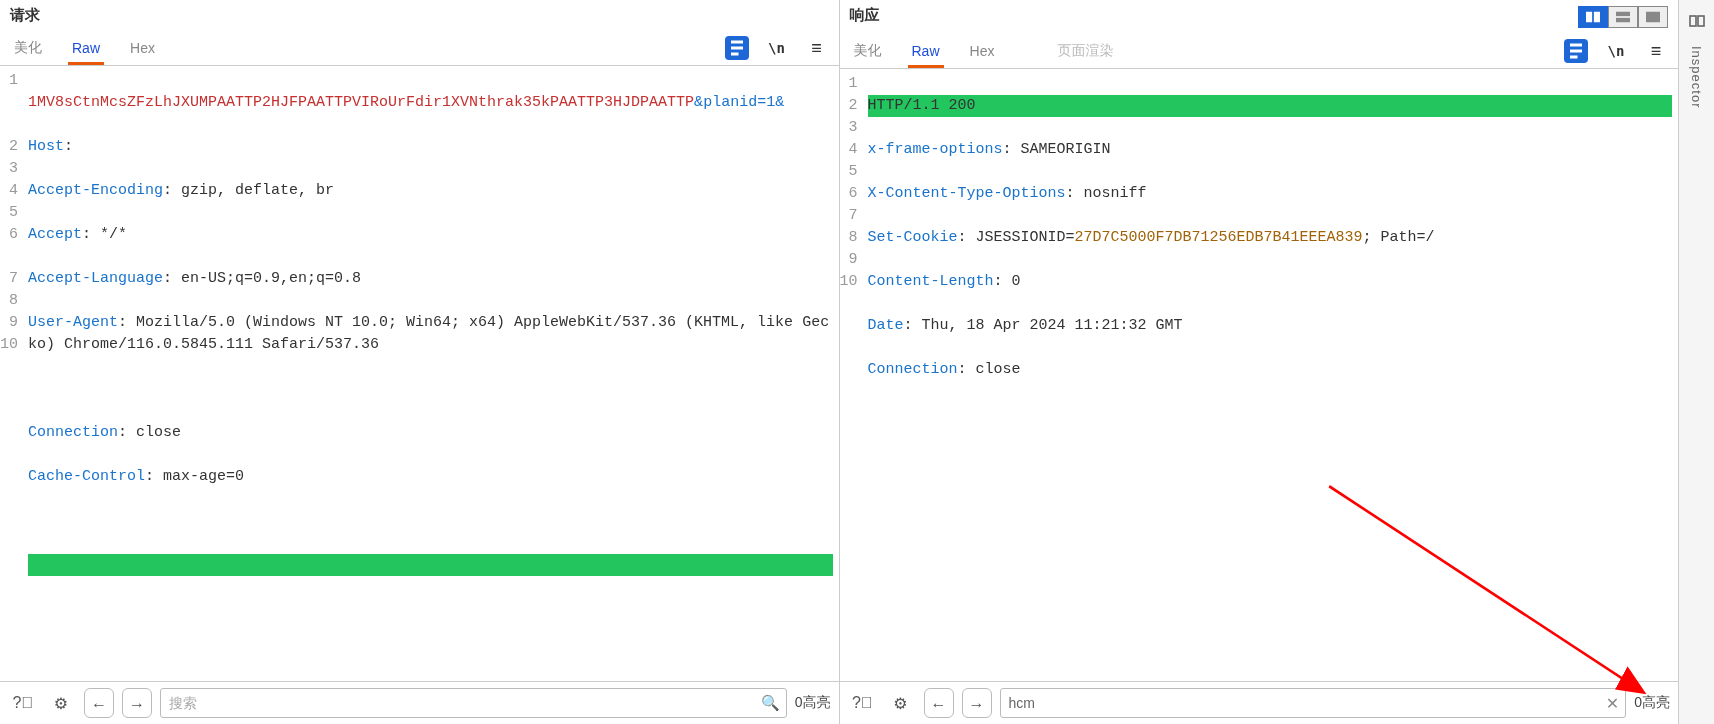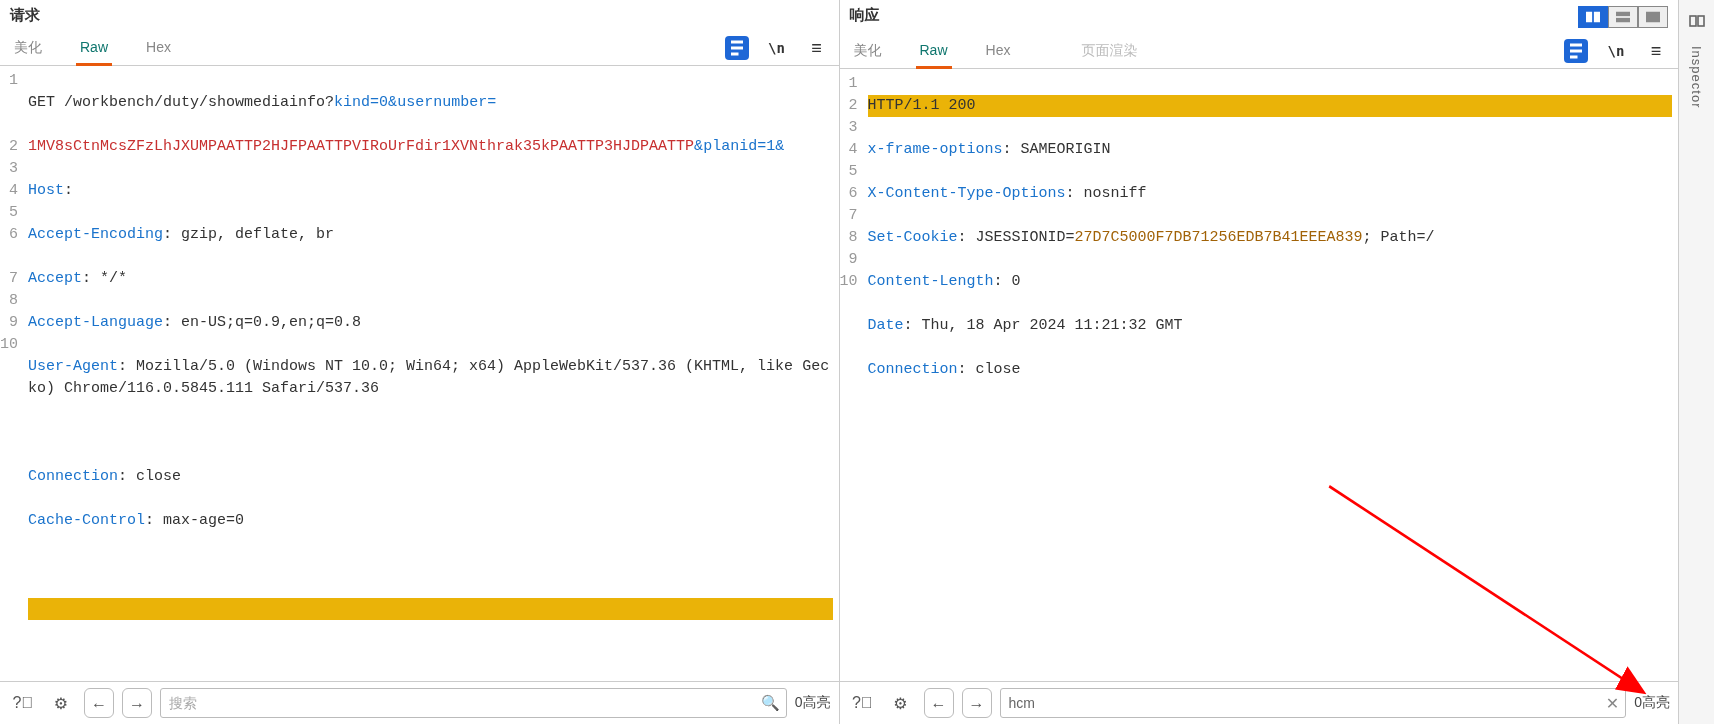--- a/index.html
+++ b/index.html
@@ -7,36 +7,36 @@
 .main-area { flex: 1; display: flex; flex-direction: column; }
 .panels { flex: 1; display: flex; }
 .panel { flex: 1; display: flex; flex-direction: column; border-right: 1px solid #ccc; position: relative; }
 .panel:last-of-type { border-right: none; }
 .panel-header { display: flex; padding: 6px 10px; font-size: 15px; font-weight: bold; }
 .layout-buttons { margin-left: auto; display: flex; gap: 0; }
 .layout-btn { width: 30px; height: 22px; border: 1px solid #888; background: #eee; display: flex; align-items: center; justify-content: center; cursor: pointer; }
 .layout-btn.active { background: #1e67d6; color: #fff; border-color: #1e67d6; }
 .layout-btn svg { width: 14px; height: 12px; }
 .tab-row { display: flex; align-items: center; border-bottom: 1px solid #ccc; padding: 0 10px; }
-.tabs { display: flex; gap: 30px; }
+.tabs { display: flex; gap: 22px; align-items: center; }
 .tab { padding: 8px 4px; font-size: 14px; color: #888; cursor: pointer; position: relative; }
-.tab.active { color: #0f766e; }
+.tab.active { color: #1d4ed8; }
 .tab.active::after { content: ""; position: absolute; left: 0; right: 0; bottom: -1px; height: 3px; background: #e8590c; }
 .tab.disabled { color: #bbb; margin-left: 33px; }
 .tab-tools { margin-left: auto; display: flex; align-items: center; gap: 16px; }
 .tool-icon { width: 24px; height: 24px; display: flex; align-items: center; justify-content: center; cursor: pointer; border-radius: 4px; }
 .tool-pretty { background: #1e67d6; color: #fff; }
 .tool-wrap { font-family: monospace; font-weight: bold; font-size: 14px; }
 .tool-menu { font-size: 18px; font-weight: bold; }
 .editor { flex: 1; display: flex; overflow: hidden; font-family: "Consolas", "Courier New", monospace; font-size: 15px; line-height: 22px; }
 .gutter { width: 22px; text-align: right; color: #999; padding: 4px 4px 0 0; user-select: none; background: #fff; }
 .gutter div { height: 22px; }
 .code-area { flex: 1; padding: 4px 6px 0; white-space: pre-wrap; word-break: break-all; overflow: auto; }
 .code-area .line { min-height: 22px; }
-.line.hl { background: #eab308; }
+.line.hl { background: #22c55e; }
 .kw { color: #1a73cc; }
 .val-red { color: #c73030; margin-top: 10px; }
 .amp { color: #1a73cc; }
 .hdr { color: #1a73cc; }
 .cookie-val { color: #a16207; }
 .search-row { display: flex; align-items: center; padding: 6px 8px; border-top: 1px solid #ccc; gap: 8px; }
 .icon-btn { width: 30px; height: 30px; border: 1px solid #bbb; border-radius: 6px; background: #fff; display: flex; align-items: center; justify-content: center; cursor: pointer; font-size: 16px; color: #555; }
 .icon-btn.noborder { border: none; }
 .search-box { flex: 1; position: relative; display: flex; align-items: center; border: 1px solid #bbb; border-radius: 3px; height: 30px; padding: 0 28px 0 8px; }
 .search-box input { border: none; width: 100%; outline: none; font-size: 14px; color: #666; background: transparent; }
@@ -86,21 +86,20 @@
             <div>4</div>
             <div>5</div>
             <div>6</div>
             <div></div>
             <div>7</div>
             <div>8</div>
             <div>9</div>
             <div>10</div>
         </div>
         <div class="code-area">
-<div class="line"><span>GET </span><span>/workbench/duty/showmediainfo?</span><span class="kw">kind</span><span class="kw">=</span><span class="kw">0</span><span class="amp">&amp;</span><span class="kw">usernumber</span><span class="kw">=</span></div>
 <div class="line"><span class="val-red">1MV8sCtnMcsZFzLhJXUMPAATTP2HJFPAATTPVIRoUrFdir1XVNthrak35kPAATTP3HJDPAATTP</span><span class="amp">&amp;</span><span class="kw">planid</span><span class="kw">=</span><span class="kw">1</span><span class="amp">&amp;</span></div>
 <div class="line"><span class="hdr">Host</span><span>:</span></div>
 <div class="line"><span class="hdr">Accept-Encoding</span><span>: gzip, deflate, br</span></div>
 <div class="line"><span class="hdr">Accept</span><span>: */*</span></div>
 <div class="line"><span class="hdr">Accept-Language</span><span>: en-US;q=0.9,en;q=0.8</span></div>
 <div class="line"><span class="hdr">User-Agent</span><span>: Mozilla/5.0 (Windows NT 10.0; Win64; x64) AppleWebKit/537.36 (KHTML, like Gecko) Chrome/116.0.5845.111 Safari/537.36</span></div>
 <div class="line"></div>
 <div class="line"><span class="hdr">Connection</span><span>: close</span></div>
 <div class="line"><span class="hdr">Cache-Control</span><span>: max-age=0</span></div>
 <div class="line"></div>

